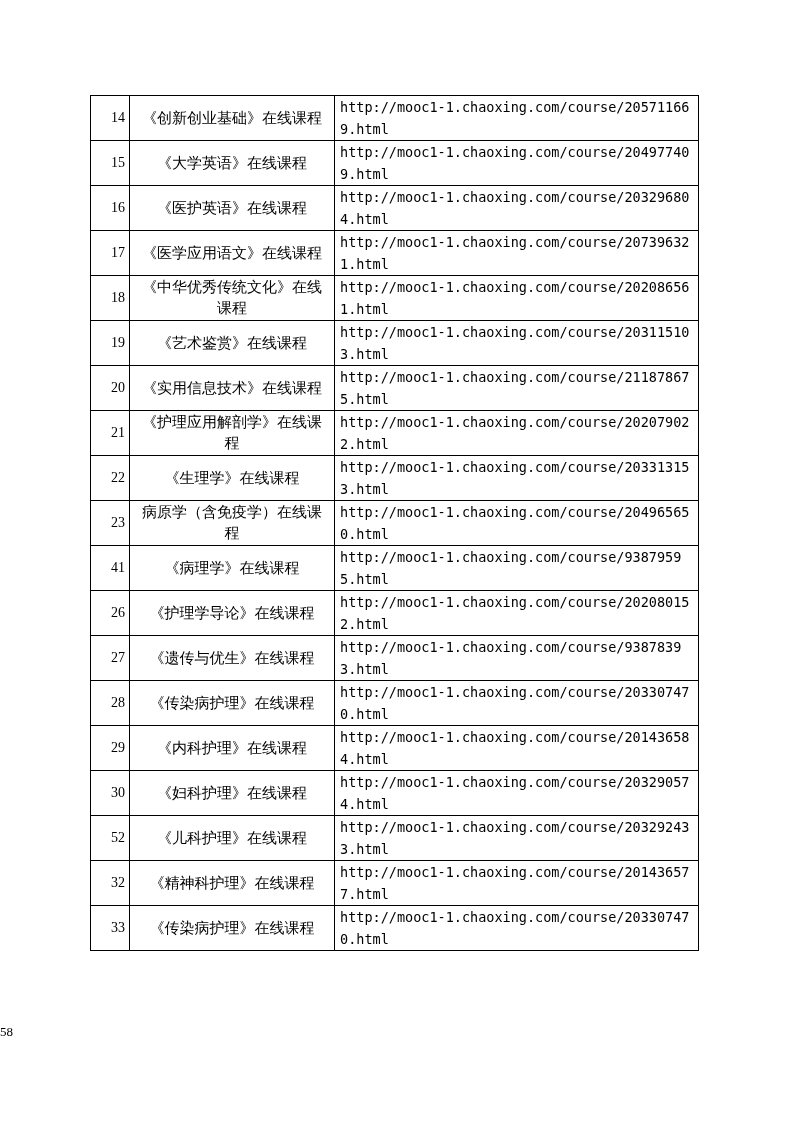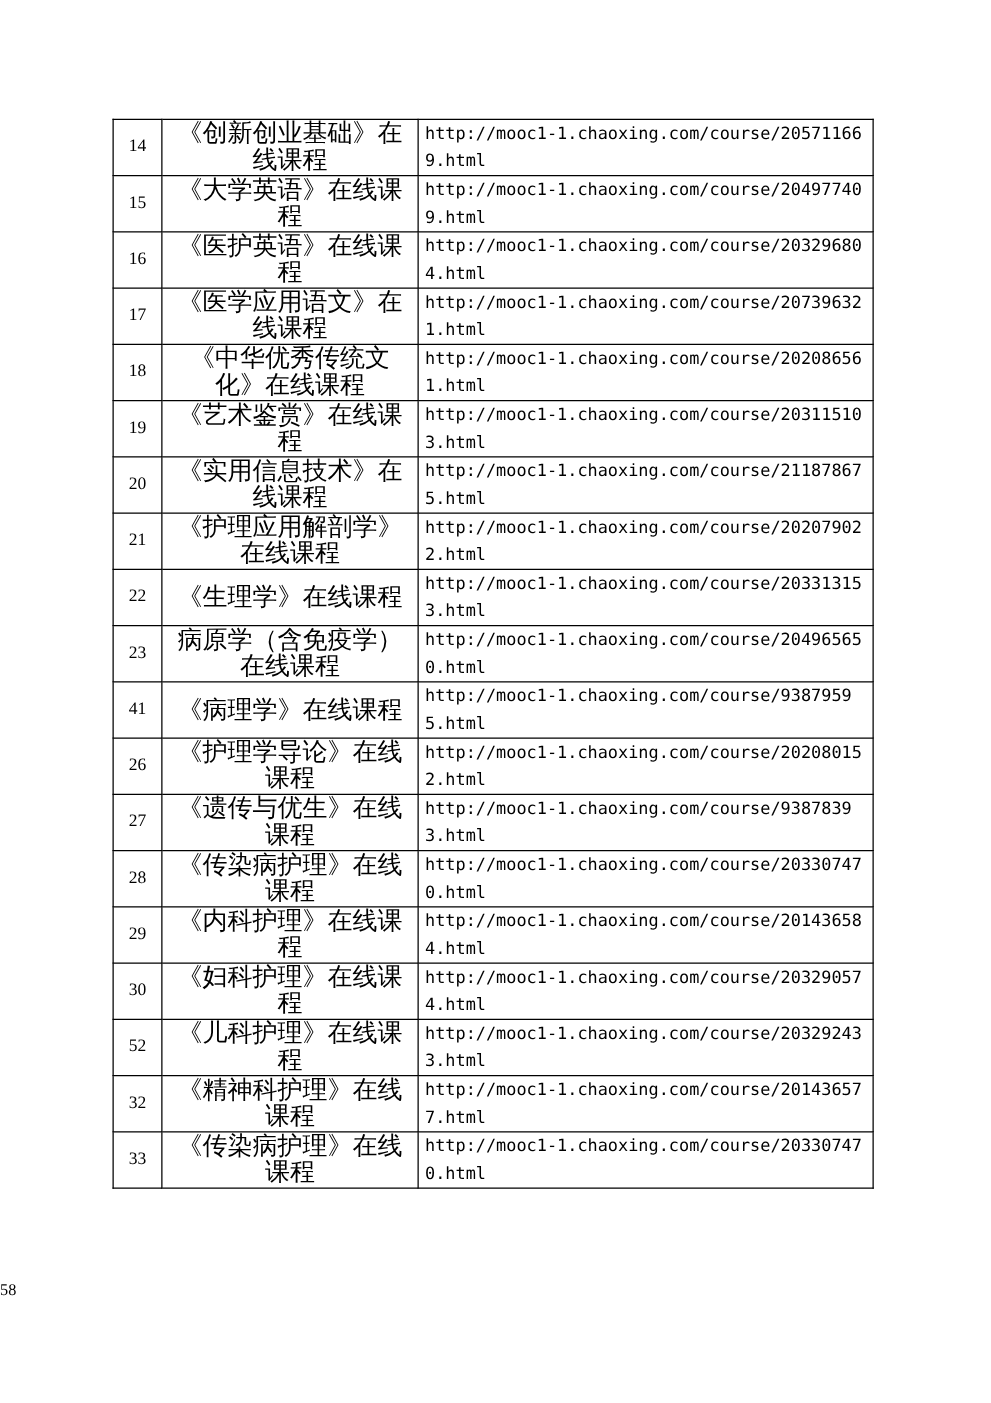--- a/index.html
+++ b/index.html
@@ -26,30 +26,30 @@
   table.course-table td {
     border: 1px solid #000000;
     vertical-align: middle;
     height: 44px;
     padding-top: 0;
     padding-bottom: 0;
   }
   td.col-num {
     width: 30px;
     padding: 0 4px;
-    text-align: center;
+    text-align: right;
     font-family: "Liberation Serif", "DejaVu Serif", serif;
     font-size: 14px;
   }
   td.col-name {
     width: 186px;
     padding: 0 9px;
     text-align: center;
     font-family: "Liberation Serif", "DejaVu Serif", serif;
-    font-size: 20px;
+    font-size: 15px;
     line-height: 21px;
   }
   td.col-url {
     width: 353px;
     padding: 0 5px;
     font-family: "DejaVu Sans Mono", "Liberation Mono", monospace;
     font-size: 13.5px;
     line-height: 22px;
     word-break: break-all;
   }

